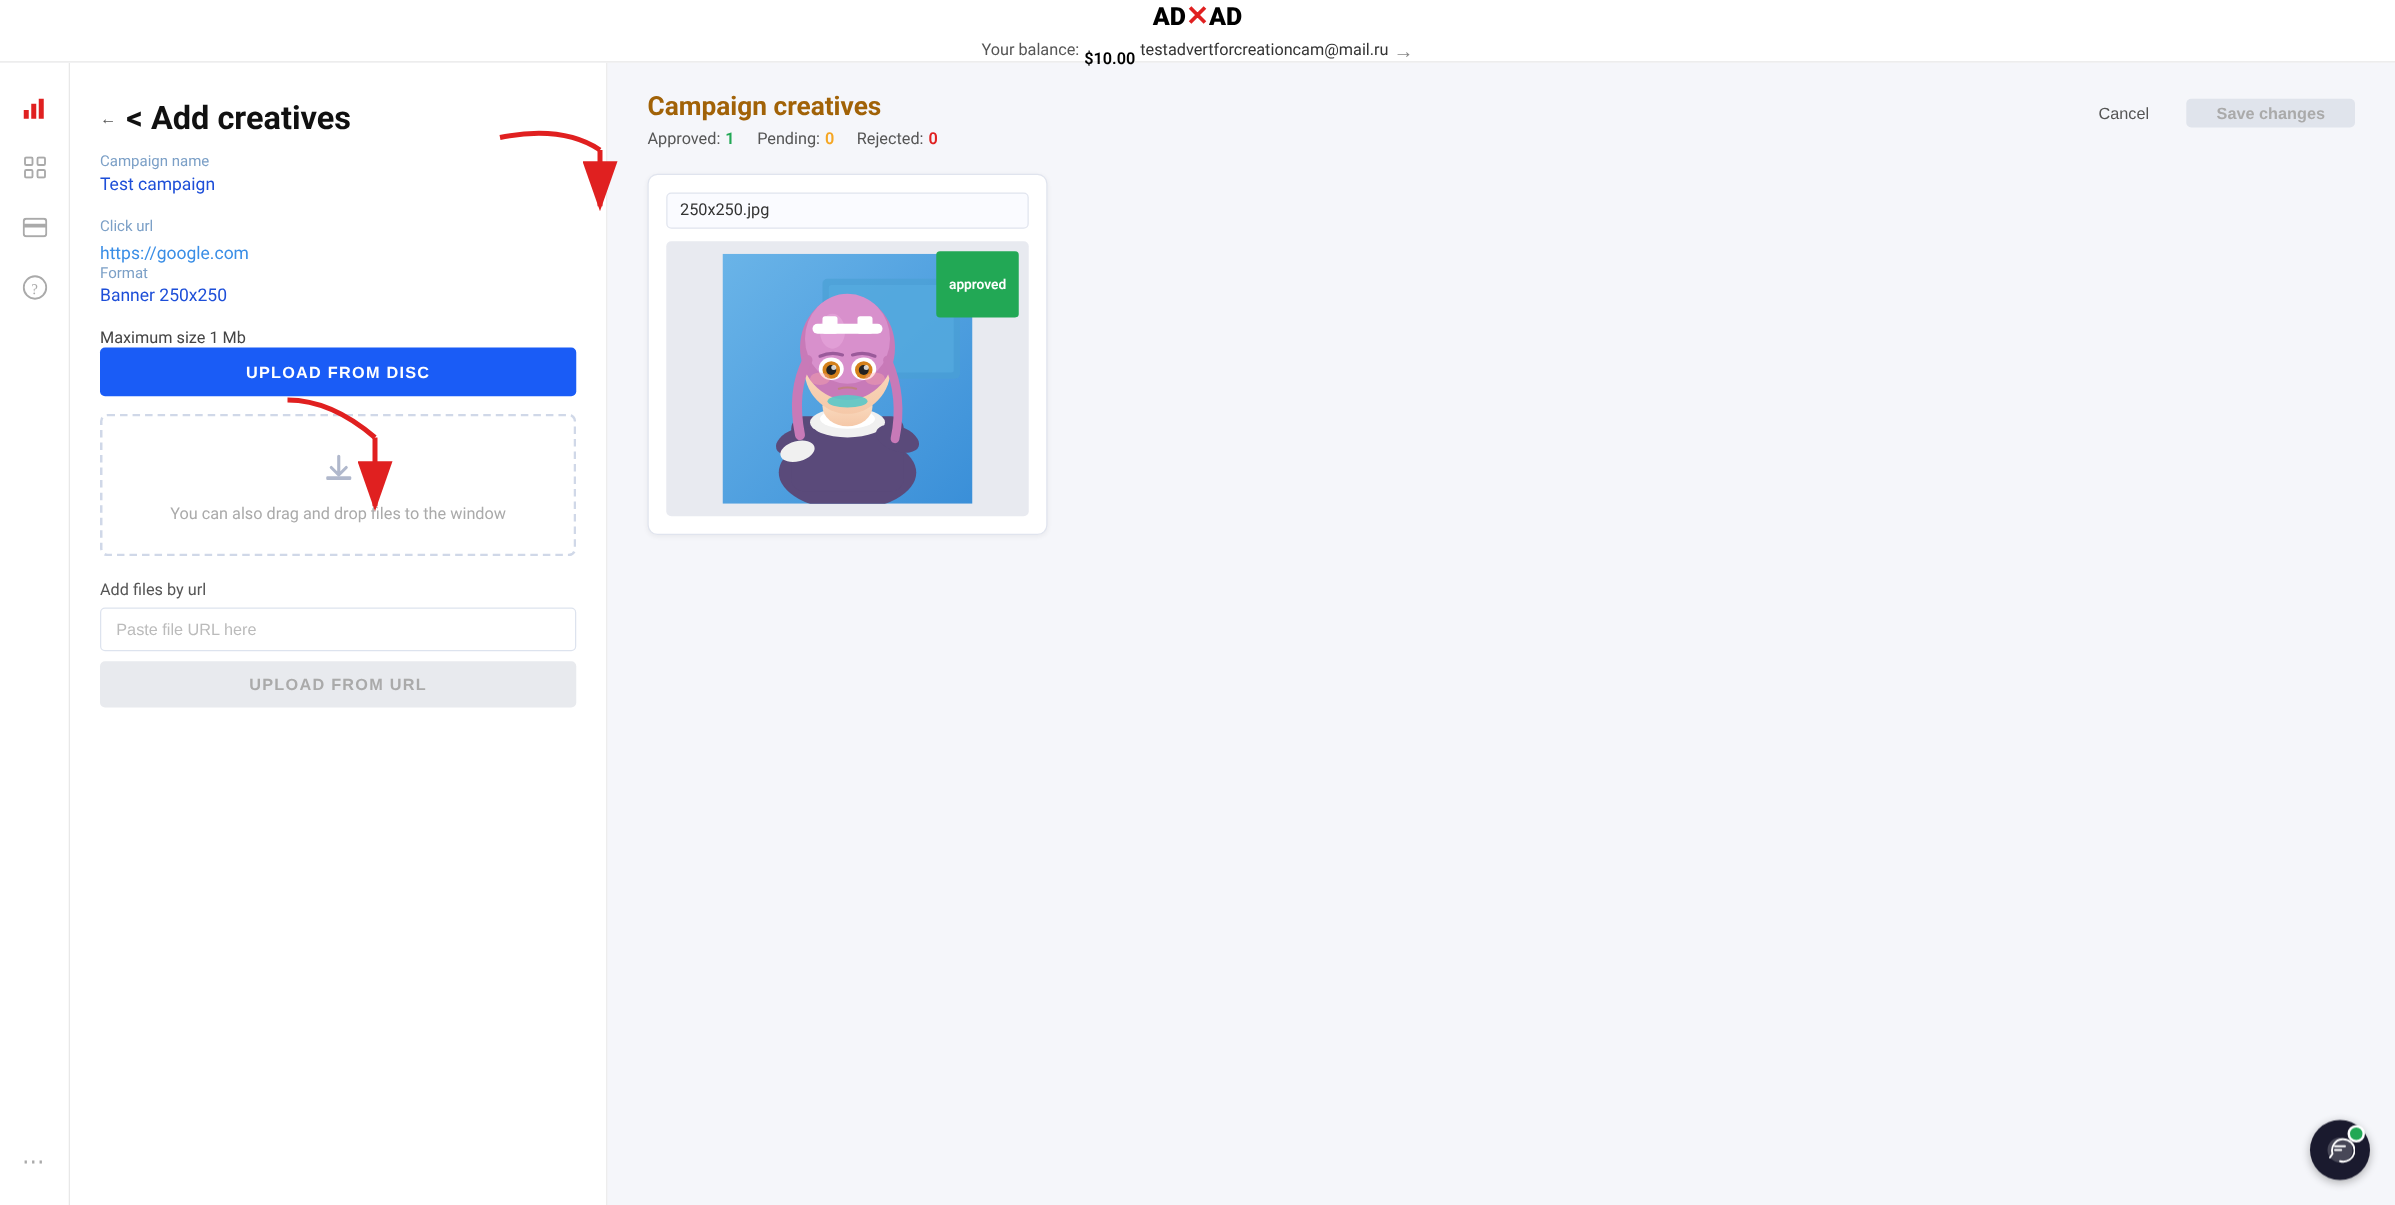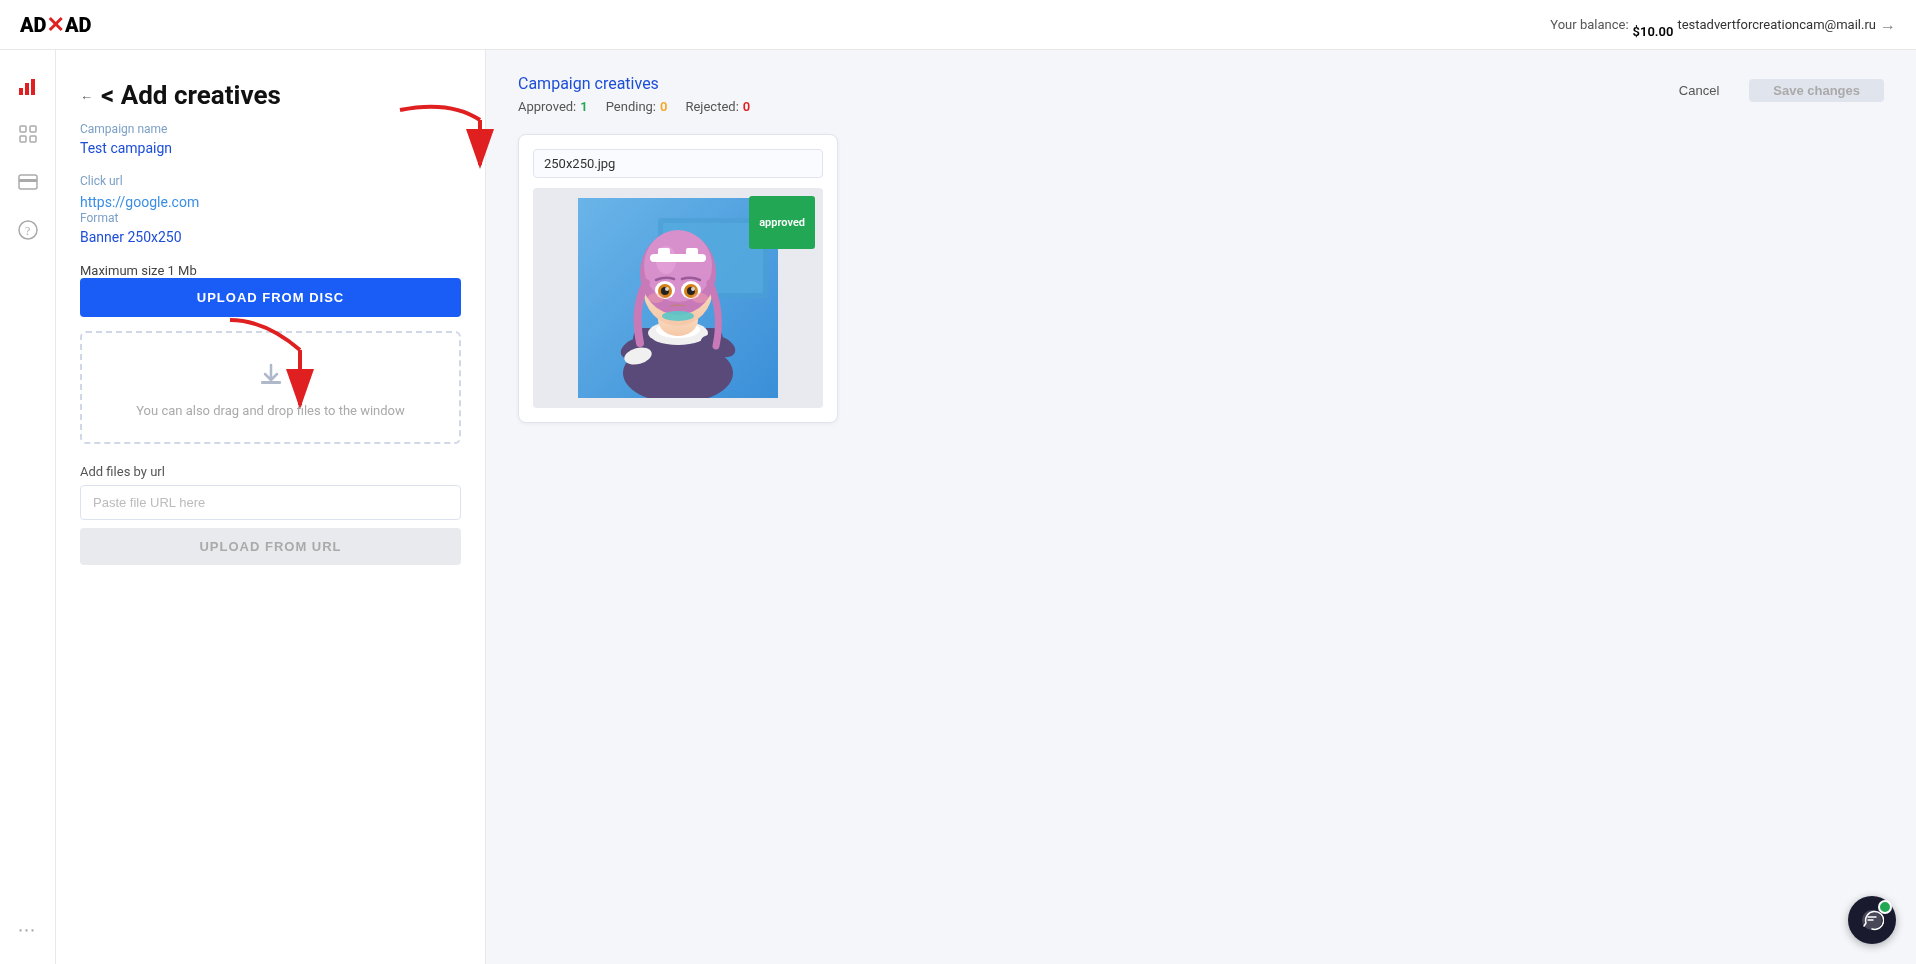--- a/index.html
+++ b/index.html
@@ -3,21 +3,21 @@
   <meta charset="utf-8">
   <style>
     * { box-sizing: border-box; margin: 0; padding: 0; }
     body { font-family: -apple-system, BlinkMacSystemFont, 'Segoe UI', Roboto, sans-serif; background: #f5f6fa; color: #333; height: 964px; overflow: hidden; }
 
     
     .header {
       position: fixed; top: 0; left: 0; right: 0; height: 50px;
       background: #fff; border-bottom: 1px solid #e8e8e8;
       display: flex; align-items: center; justify-content: space-between;
-      padding: 0 20px; z-index: 100;
+      padding: 0 20px; z-index: 100; flex-direction: column;
     }
     .logo { display: flex; align-items: center; font-weight: 900; font-size: 20px; }
     .logo-ad1 { color: #000; }
     .logo-x { color: #e02020; font-size: 22px; }
     .logo-ad2 { color: #000; }
     .header-right { display: flex; align-items: center; gap: 4px; font-size: 13px; color: #555; text-align: right; }
     .balance-value { color: #000; font-weight: 600; margin-top: 14px; }
     .user-email { color: #333; }
     .logout-icon { cursor: pointer; color: #888; font-size: 16px; }
 
@@ -89,21 +89,21 @@
     }
 
     
     .right-content {
       flex: 1; background: #f5f6fa; padding: 24px 32px; overflow-y: auto;
     }
     .content-header {
       display: flex; align-items: flex-start; justify-content: space-between;
       margin-bottom: 20px;
     }
-    .content-title { font-size: 16px; font-weight: 400; color: #1d4ed8; margin-bottom: 6px; }
+    .content-title { font-size: 21px; font-weight: 700; color: #a16207; margin-bottom: 6px; }
     .stats-row { display: flex; gap: 18px; font-size: 13px; color: #555; }
     .stat-item { display: flex; align-items: center; gap: 4px; }
     .stat-approved { color: #22a855; font-weight: 600; }
     .stat-pending { color: #f5a623; font-weight: 600; }
     .stat-rejected { color: #e02020; font-weight: 600; }
 
     .action-buttons { display: flex; gap: 10px; align-items: center; }
     .cancel-btn {
       padding: 9px 20px; background: transparent; border: none;
       color: #555; font-size: 13px; cursor: pointer; border-radius: 4px;

